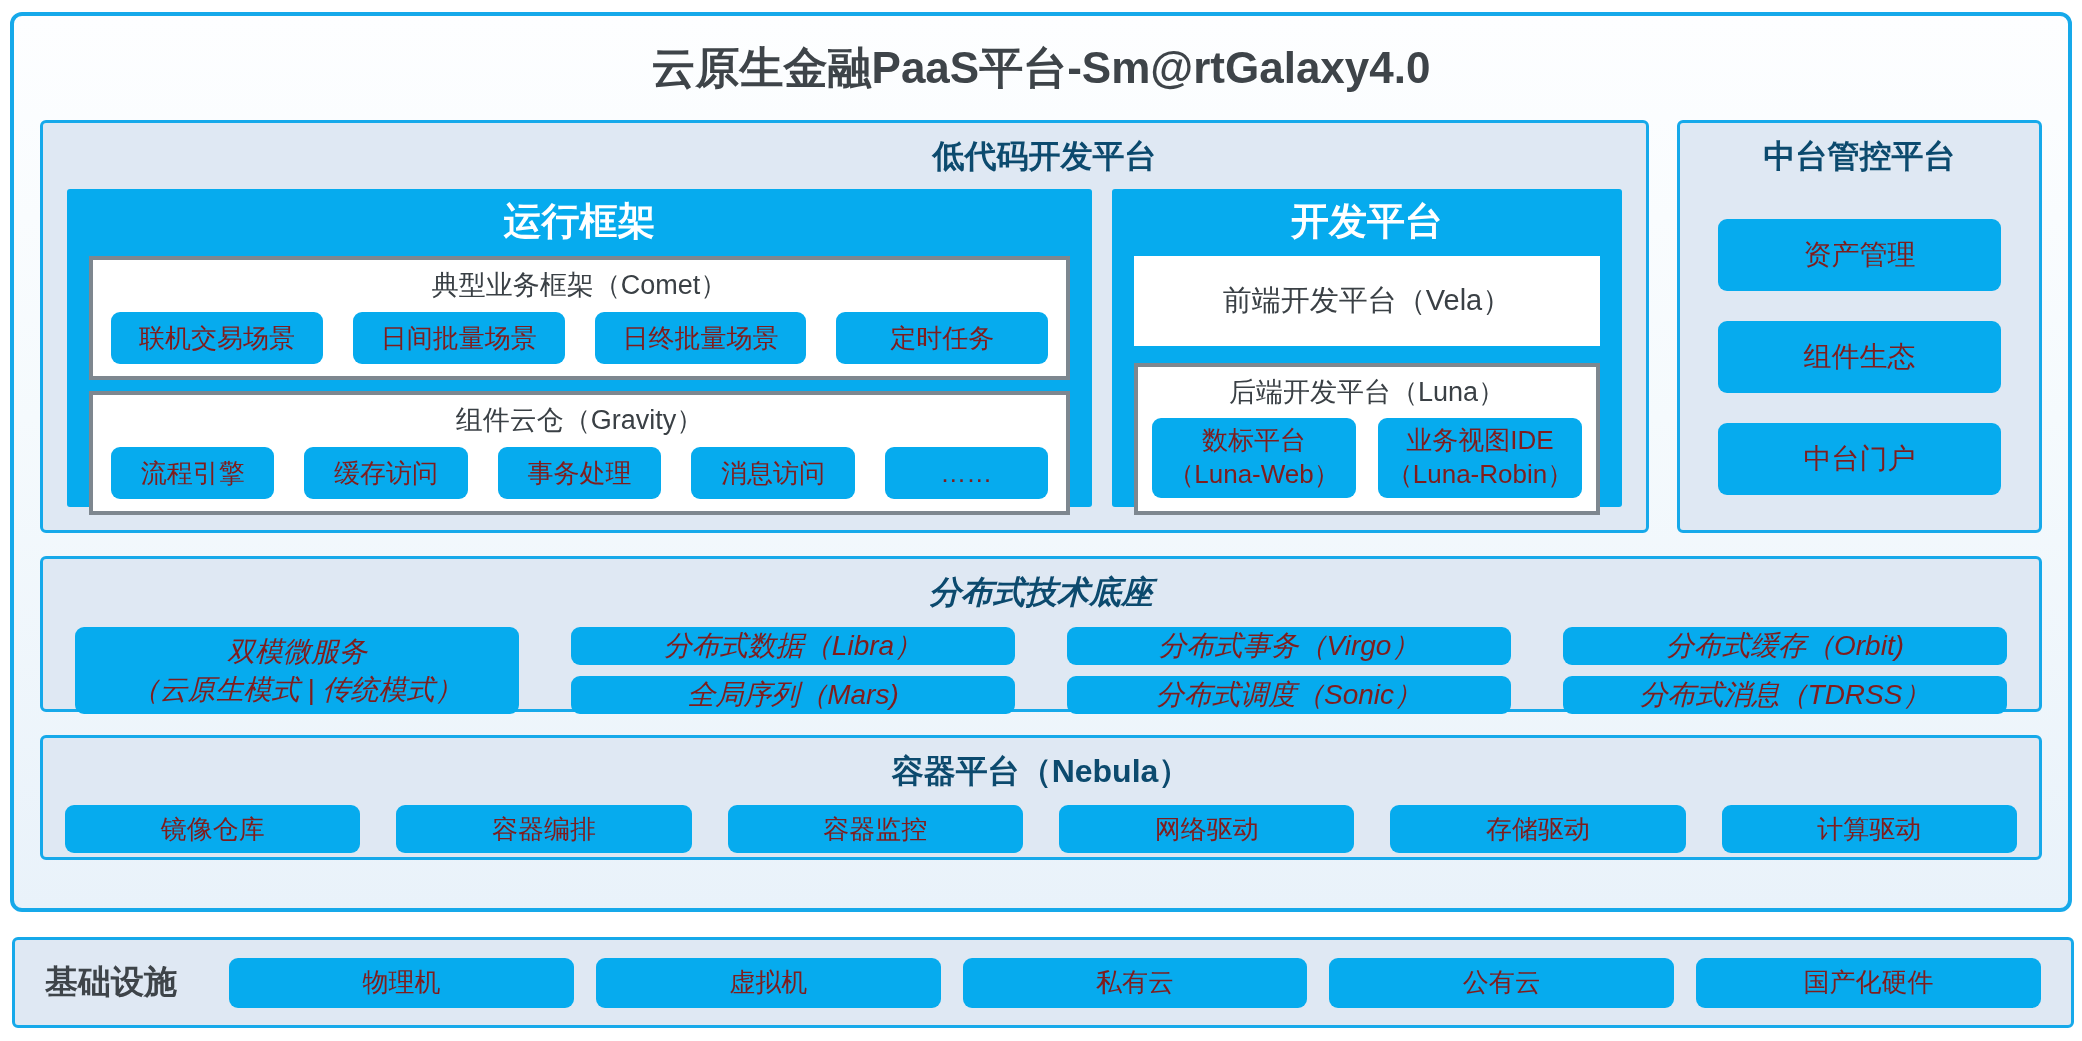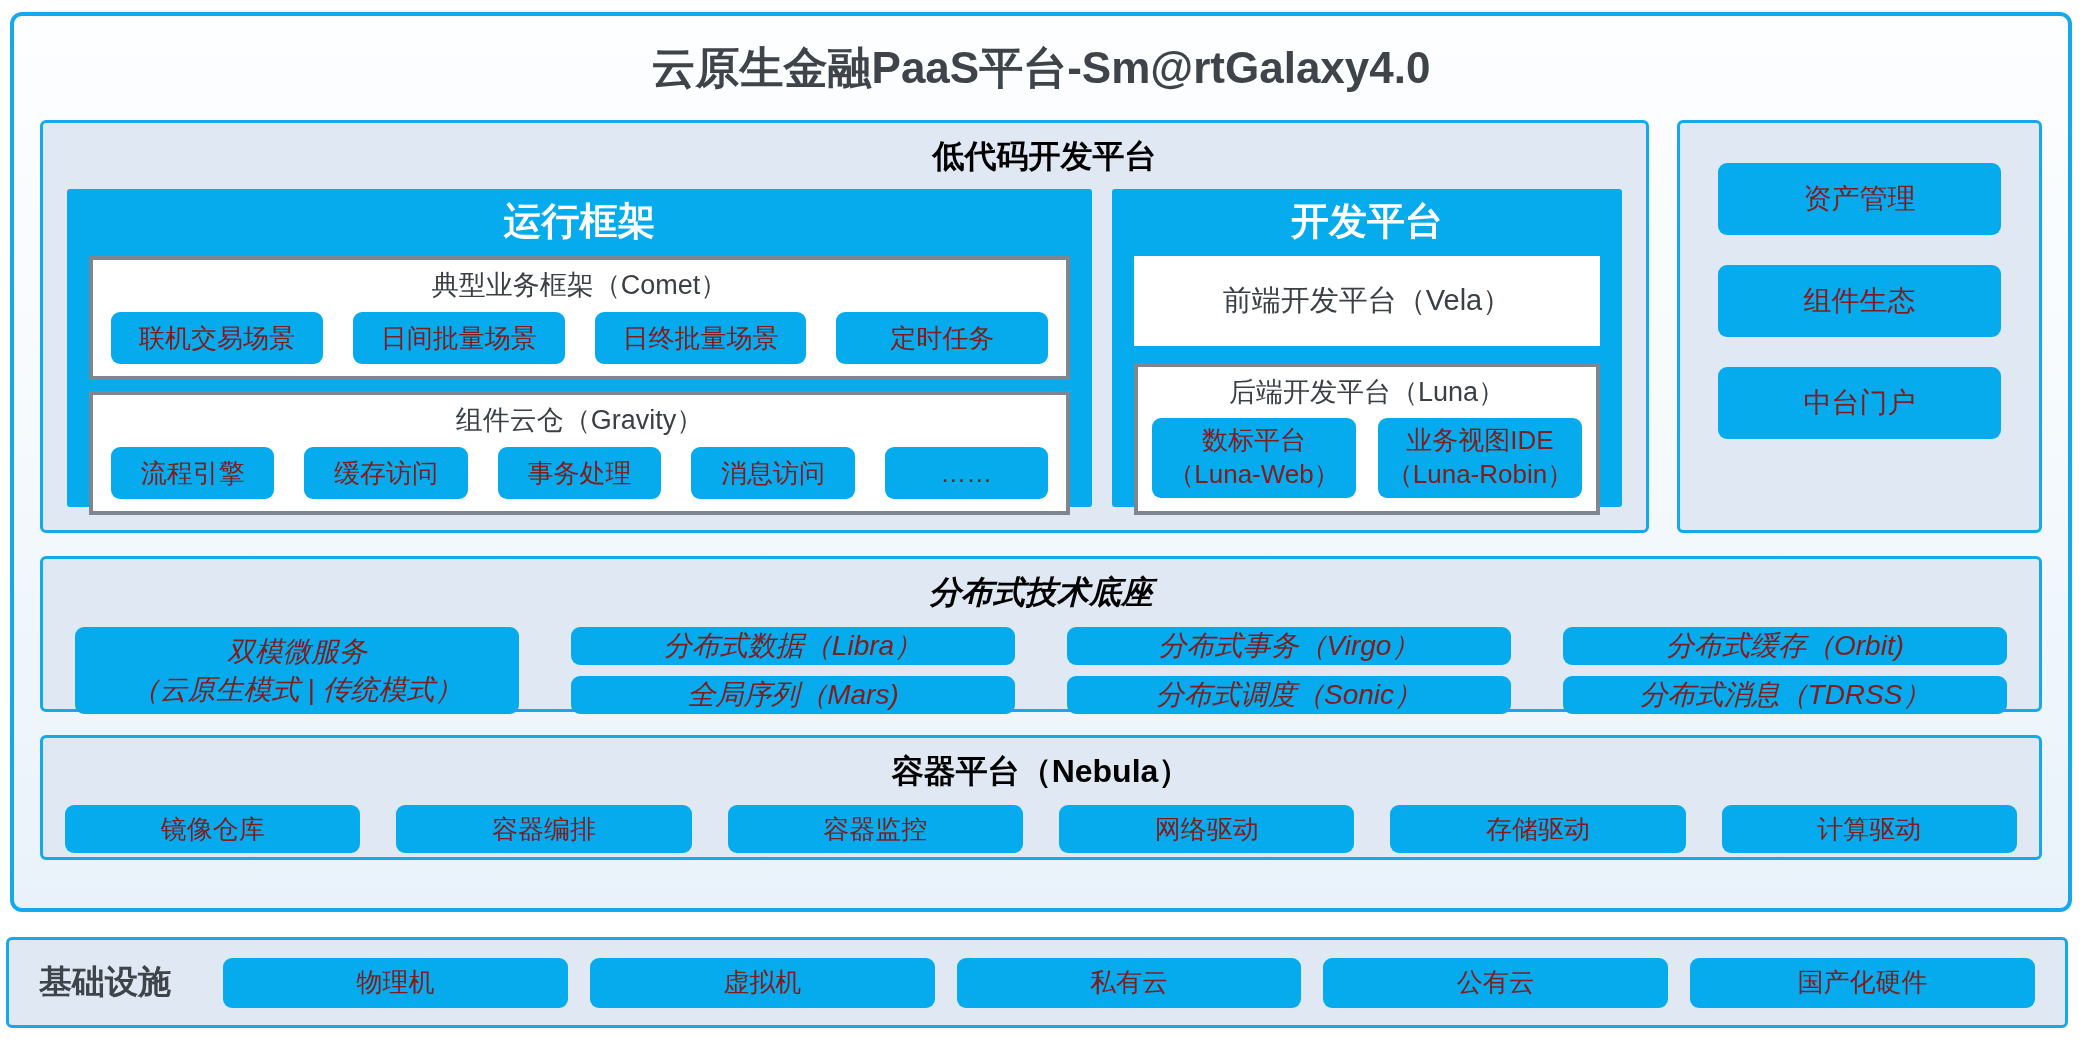--- a/index.html
+++ b/index.html
@@ -17,21 +17,21 @@
   }
   .main-title {
     height:104px; line-height:104px; text-align:center;
     font-size:44px; font-weight:700; color:#3e4449;
   }
   .panel {
     box-sizing:border-box; border:3px solid #16a9ea; background:#dfe8f3;
     border-radius:6px;
   }
   .section-title {
-    text-align:center; font-size:32px; font-weight:700; color:#000000;
+    text-align:center; font-size:32px; font-weight:700; color:#0c4a6e;
     padding-top:12px;
   }
   .row1 { display:flex; gap:28px; height:413px; }
   .lowcode { flex:1; }
   .lowcode .section-title { transform:translateX(200px); }
   .lowcode-body { display:flex; gap:20px; padding:10px 24px 0; height:318px; }
 
   .bluepanel {
     background:#06abee; border-radius:3px; box-sizing:border-box;
     padding:0 22px;
@@ -76,21 +76,21 @@
   .dist-grid { display:flex; gap:52px; padding:12px 32px 0; }
   .dist-col { flex:1; display:flex; flex-direction:column; gap:11px; }
   .dist-btn { height:48px; font-size:28px; }
   .dual-btn { height:107px; flex-direction:column; line-height:1.35; font-size:28px; }
 
   .containerp { margin-top:23px; height:125px; }
   .cont-row { display:flex; gap:36px; padding:11px 22px 0; }
   .cont-row .btn { height:48px; }
 
   .infra {
-    position:absolute; left:6px; top:937px; width:2062px; height:91px;
+    position:absolute; left:12px; top:937px; width:2062px; height:91px;
     box-sizing:border-box; border:3px solid #16a9ea; border-radius:6px;
     background:#dfe8f3; display:flex; align-items:center;
     padding:0 30px; gap:52px;
   }
   .infra-label { font-size:33px; font-weight:700; color:#3e4449; white-space:nowrap; }
   .infra-btns { flex:1; display:flex; gap:22px; }
   .infra-btns .btn { height:50px; }
 </style>
 </head>
 <body>
@@ -143,20 +143,21 @@
                 <span>（Luna-Robin）</span>
               </div>
             </div>
           </div>
         </div>
 
       </div>
     </div>
 
     <div class="panel middle">
+      <div class="section-title">中台管控平台</div>
       <div class="middle-btns">
         <div class="btn middle-btn">资产管理</div>
         <div class="btn middle-btn">组件生态</div>
         <div class="btn middle-btn">中台门户</div>
       </div>
     </div>
 
   </div>
 
   <div class="panel distributed">

